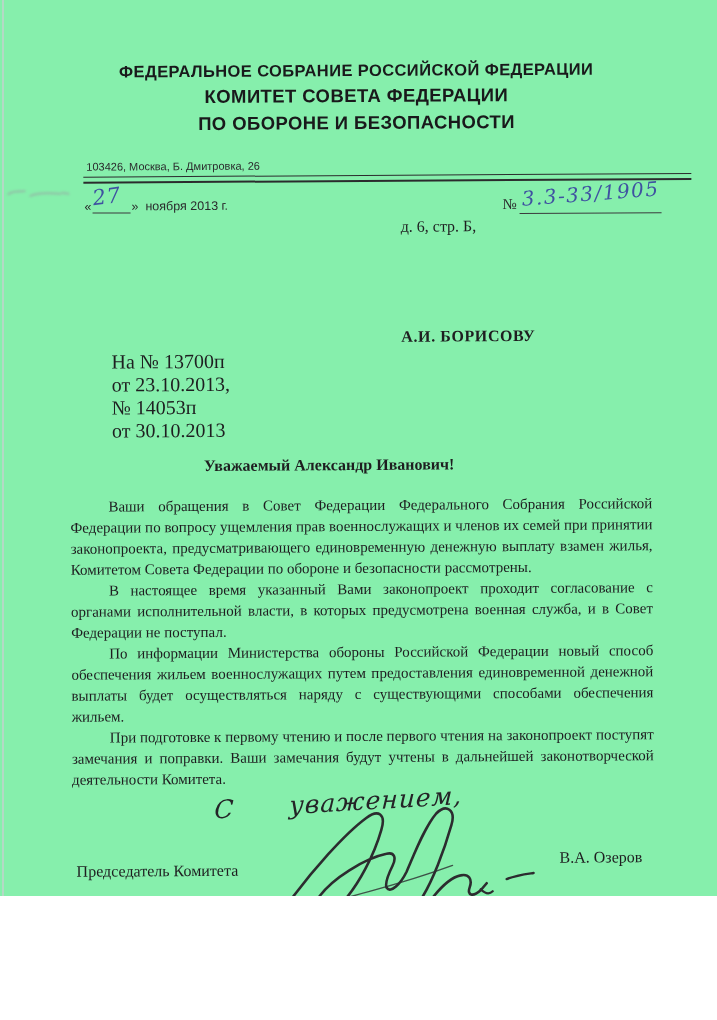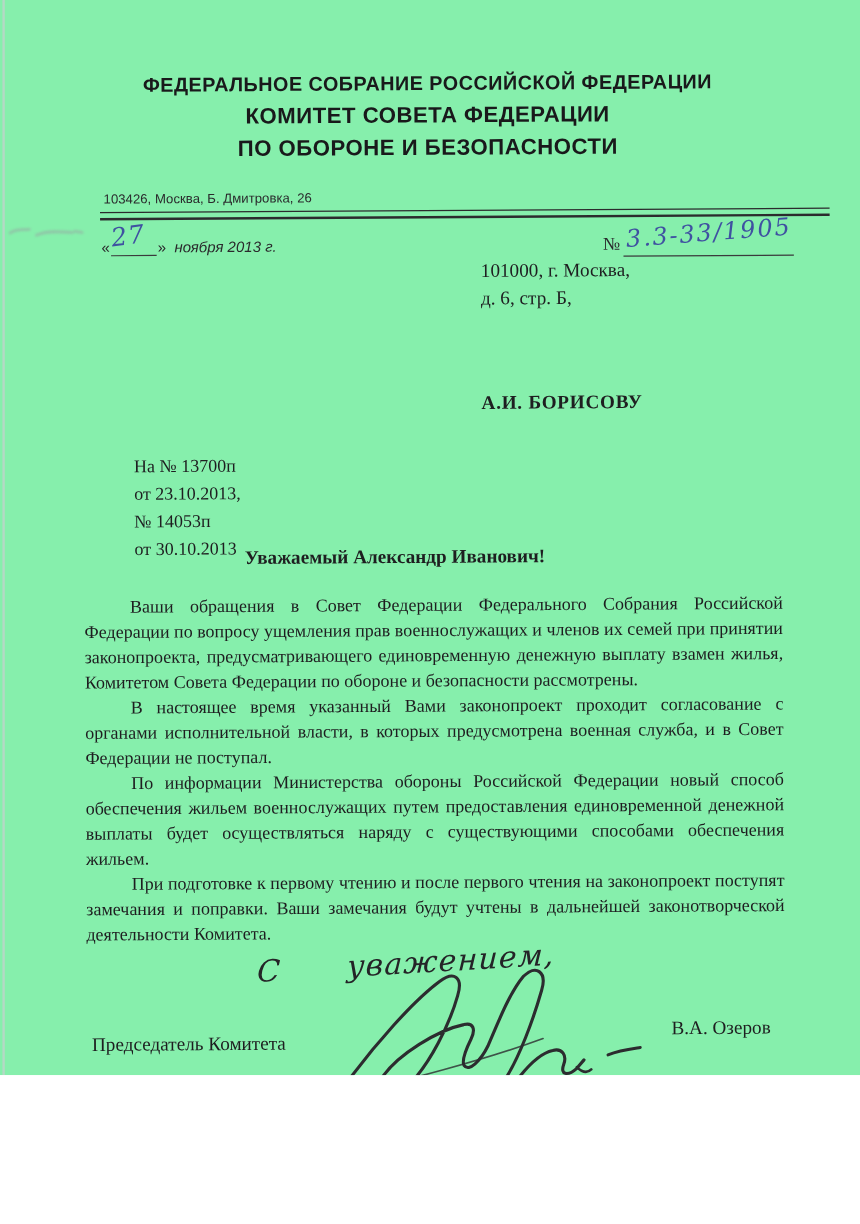--- a/index.html
+++ b/index.html
@@ -26,36 +26,36 @@
   .lh-address{position:absolute;left:88px;top:159px;
        font-family:"Liberation Sans", sans-serif;font-size:11px;color:#2a2a2c;}
   .double-rule{position:absolute;left:85px;top:175px;width:608px;height:4px;
        border-top:1.6px solid #2b2b2d;border-bottom:2.2px solid #2b2b2d;}
 
   
   .date-row{position:absolute;left:86px;top:197px;
        font-family:"Liberation Sans", sans-serif;font-size:12.5px;color:#2a2a2c;
        display:flex;align-items:flex-end;}
   .day-blank{display:inline-block;width:38px;border-bottom:1.4px solid #3a3a3c;height:14px;margin:0 1px;}
-  .month-year{margin-left:7px;font-style:italic;}
+  .month-year{margin-left:7px;}
   .hand{font-family:"DejaVu Serif", serif;font-style:italic;color:#3f51a1;}
   .hand-day{position:absolute;left:94px;top:183px;font-size:21px;
        transform:rotate(-7deg);letter-spacing:1px;}
   .num-label{position:absolute;left:504px;top:197px;font-size:15px;color:#2a2a2c;}
   .num-blank{position:absolute;left:521px;top:193px;width:142px;height:21px;
        border-bottom:1.5px solid #3a3a3c;}
   .hand-number{position:absolute;left:523px;top:183px;font-size:20px;
        transform:rotate(-4deg);letter-spacing:1.5px;white-space:nowrap;}
 
   
   .recipient-address{position:absolute;left:402px;top:216px;font-size:16px;line-height:22.5px;}
   .recipient-name{position:absolute;left:402px;top:328px;font-size:16px;font-weight:bold;letter-spacing:.6px;}
 
   
-  .refs{position:absolute;left:112px;top:377px;font-size:15px;line-height:23px;}
+  .refs{position:absolute;left:112px;top:349px;font-size:20px;line-height:23px;}
 
   
   .salutation{position:absolute;left:70px;top:456px;width:582px;text-align:center;
        font-size:16px;font-weight:bold;transform:translateX(-32px);}
   .body-text{position:absolute;left:70px;top:495px;width:582px;}
   .body-text p{margin:0;font-size:15px;line-height:21px;text-align:justify;text-indent:38px;}
 
   
   .closing-hand{position:absolute;left:212px;top:788px;font-size:25px;color:#242427;
        font-family:"DejaVu Serif", serif;font-style:italic;
@@ -93,21 +93,20 @@
         <span>»</span>
       <span class="month-year">ноября  2013 г.</span>
     </div>
     <div class="hand hand-day">27</div>
 
     <div class="num-label">№</div>
     <div class="num-blank"></div>
     <div class="hand hand-number">3.3-33/1905</div>
 
     <div class="recipient-address">
-      <div>101000, г. Москва,</div>
       <div>д. 6, стр. Б,</div>
     </div>
     <div class="recipient-name">А.И. БОРИСОВУ</div>
 
     <div class="refs">
       <div>На № 13700п</div>
       <div>от 23.10.2013,</div>
       <div>№ 14053п</div>
       <div>от 30.10.2013</div>
     </div>

